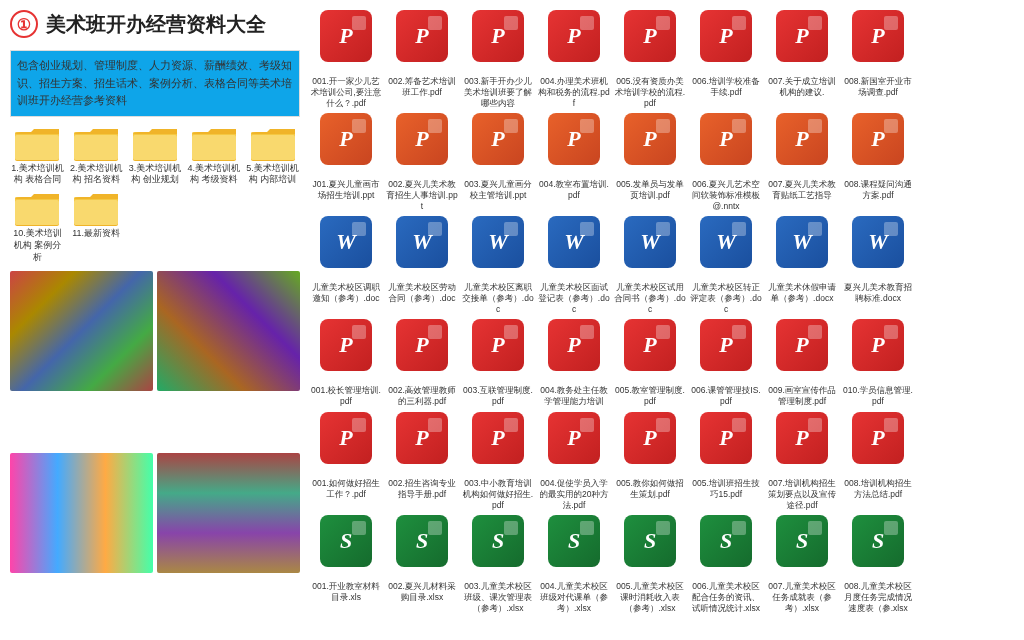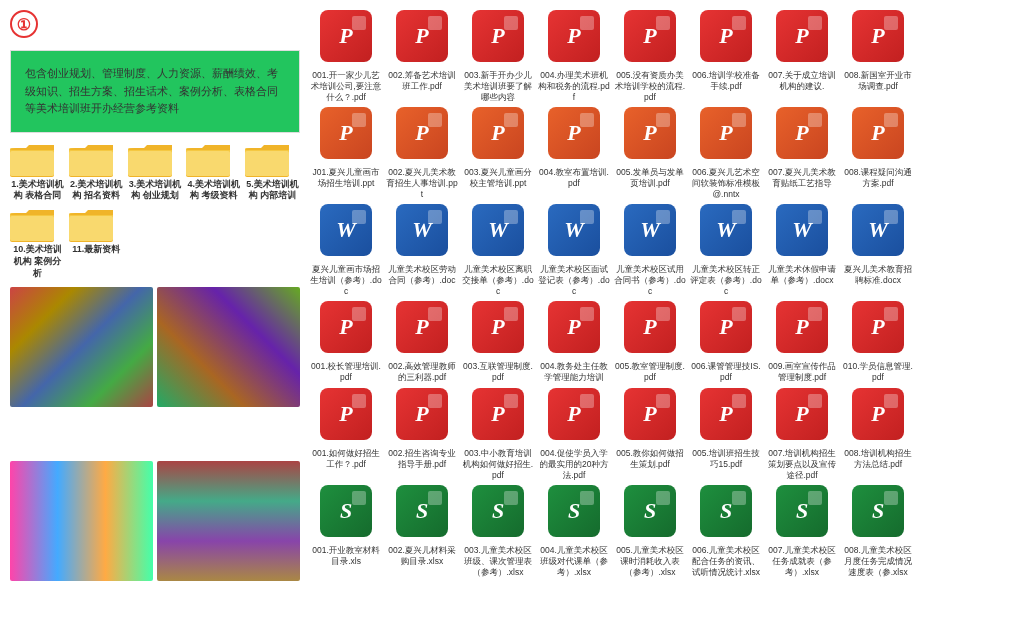--- a/index.html
+++ b/index.html
@@ -54,33 +54,33 @@
     .title {
       font-size: 20px;
       font-weight: bold;
       color: #222;
     }
     .description {
       font-size: 11px;
       color: #333;
       line-height: 1.6;
       border: 1px solid #ddd;
-      padding: 14px;
-      background: #22c55e;
+      padding: 6px;
+      background: #0ea5e9;
     }
     .folder-grid {
       display: grid;
       grid-template-columns: repeat(5, 1fr);
       gap: 4px;
     }
     .folder-item {
       display: flex;
       flex-direction: column;
+      align-items: center;
       cursor: pointer;
-      font-weight: bold;
     }
     .folder-icon {
       width: 44px;
       height: 36px;
       position: relative;
     }
     .folder-icon svg {
       width: 44px;
       height: 36px;
     }
@@ -162,34 +162,35 @@
       width: 14px;
       height: 14px;
       background: rgba(255,255,255,0.3);
       border-radius: 2px;
     }
     .file-label {
       font-size: 8.5px;
       color: #333;
       text-align: center;
       line-height: 1.3;
-      margin-top: 8px;
+      margin-top: 14px;
       width: 72px;
       word-break: break-all;
     }
   </style>
 </head>
 <body>
 
 <div class="page">
 
   <div class="left-panel">
 
     <div class="header">
       <div class="circle-num">①</div>
+      <div class="title">美术班开办经营资料大全</div>
     </div>
 
     <div class="description">包含创业规划、管理制度、人力资源、薪酬绩效、考级知识、招生方案、招生话术、案例分析、表格合同等美术培训班开办经营参考资料</div>
 
     <div class="folder-grid" id="folder-grid">
         <div class="folder-item">
     <div class="folder-icon">
       <svg viewBox="0 0 44 36" xmlns="http://www.w3.org/2000/svg">
         <rect x="0" y="7" width="44" height="29" rx="2" fill="#f0b429"></rect>
         <rect x="0" y="7" width="44" height="28" rx="2" fill="#f5c842"></rect>
@@ -380,21 +381,21 @@
         <span class="file-icon-letter">P</span>
       </div>
       <div class="file-label">008.课程疑问沟通方案.pdf</div>
     </div>
       </div>
       <div class="file-row">
         <div class="file-item">
       <div class="file-icon file-icon-word">
         <span class="file-icon-letter">W</span>
       </div>
-      <div class="file-label">夏兴儿童画市场招生培训（参考）.doc</div>
+      <div class="file-label">儿童美术校区调职邀知（参考）.doc</div>
     </div>
         <div class="file-item">
       <div class="file-icon file-icon-word">
         <span class="file-icon-letter">W</span>
       </div>
       <div class="file-label">儿童美术校区劳动合同（参考）.doc</div>
     </div>
         <div class="file-item">
       <div class="file-icon file-icon-word">
         <span class="file-icon-letter">W</span>

